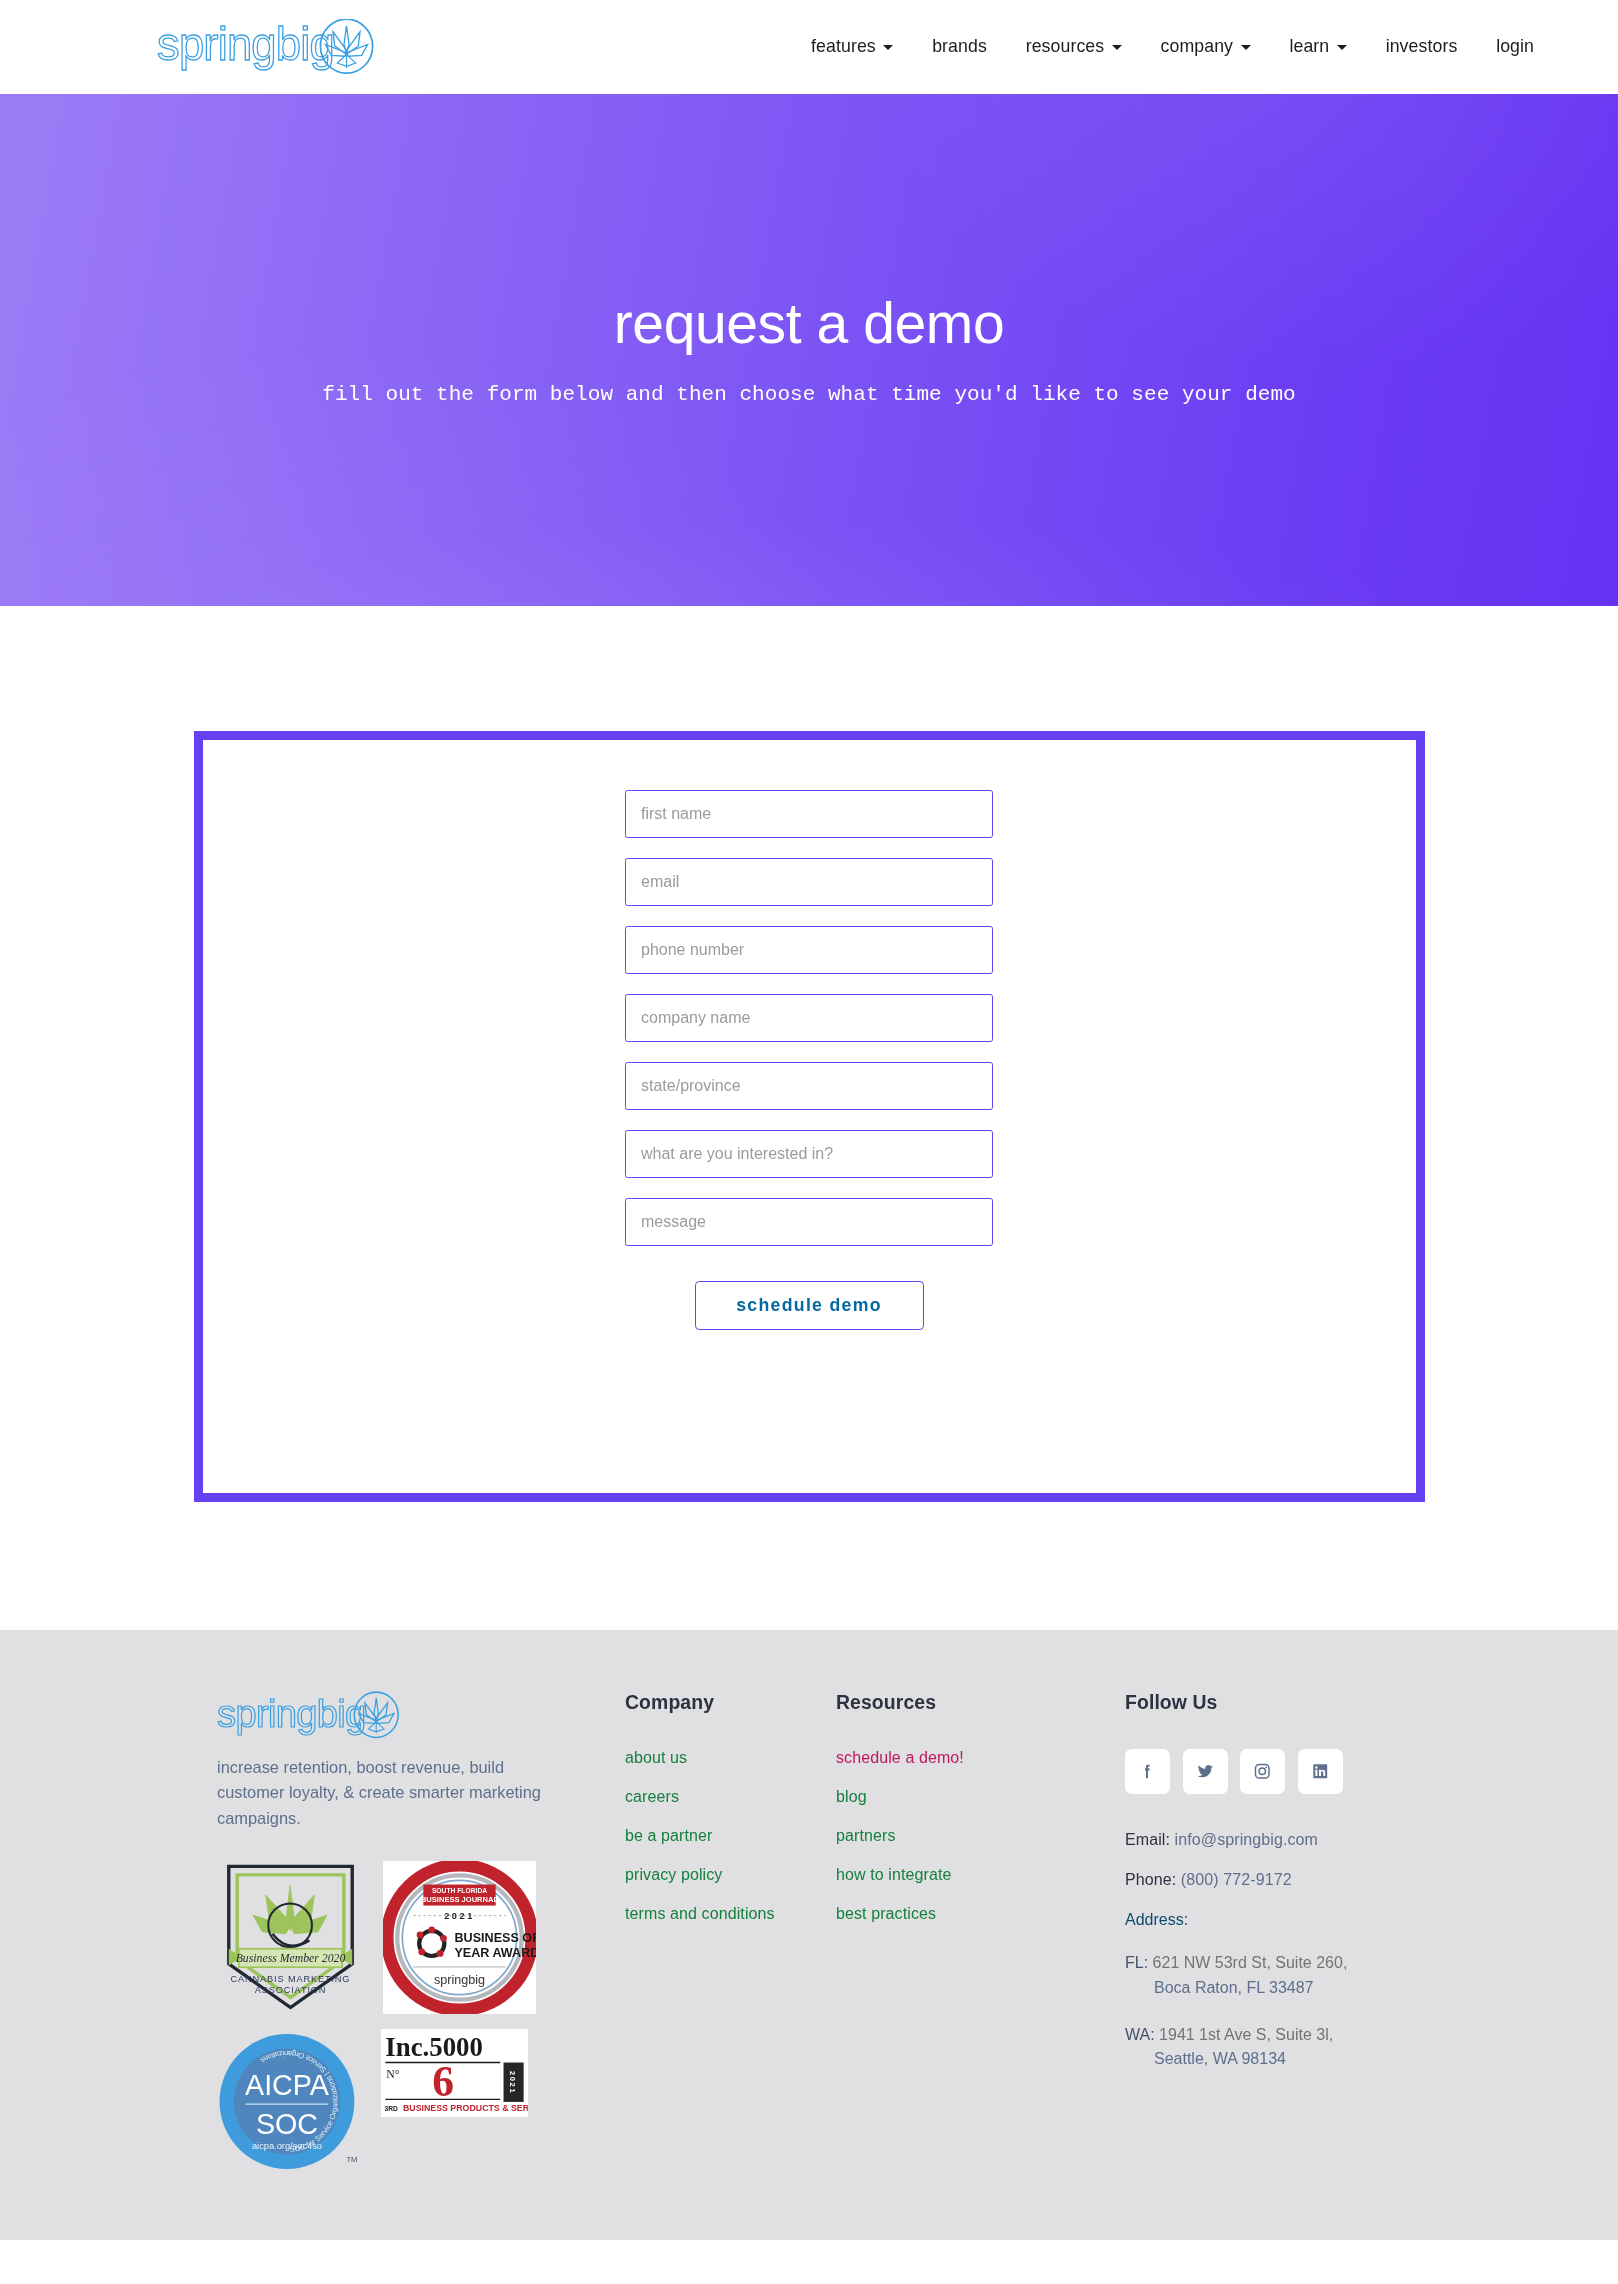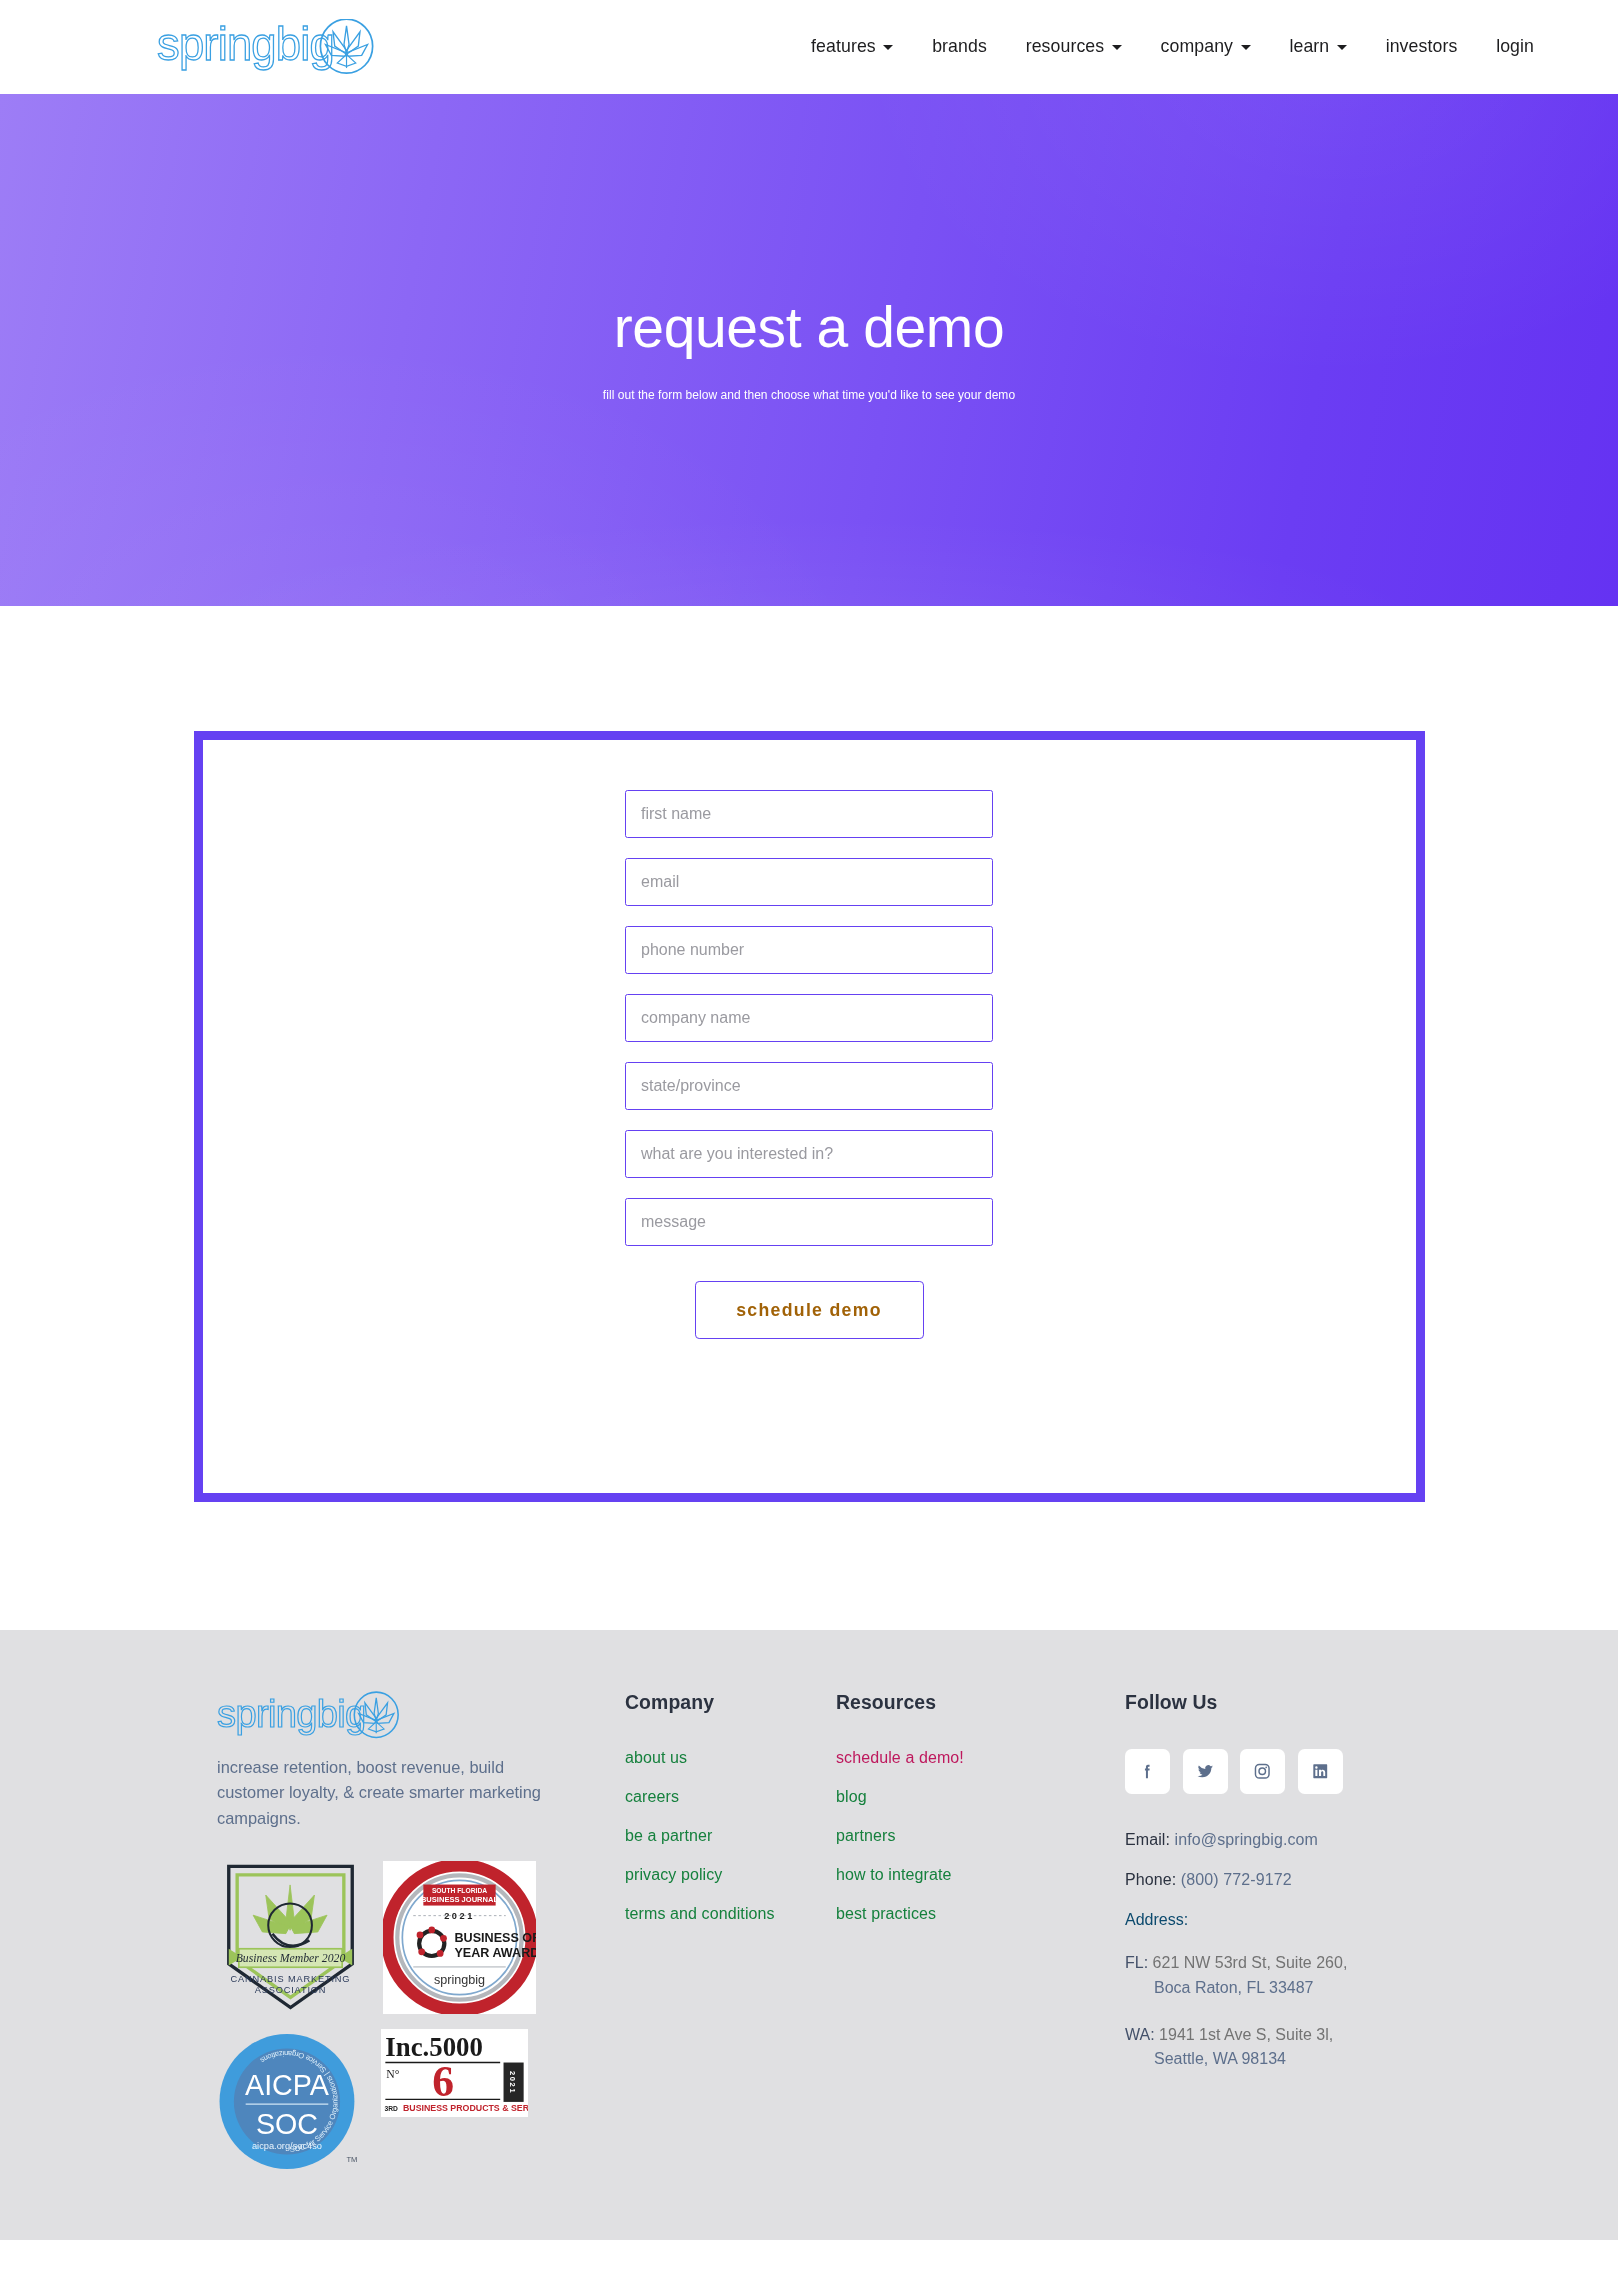--- a/index.html
+++ b/index.html
@@ -76,26 +76,27 @@
     font-size: 57px;
     font-weight: 400;
     color: #ffffff;
     letter-spacing: -0.4px;
     line-height: 1.05;
     margin-bottom: 30px;
     position: relative;
     z-index: 2;
   }
   .hero-sub {
-    font-size: 12px;
+    font-size: 21px;
     font-weight: 400;
     color: #ffffff;
     letter-spacing: 0.04px;
     position: relative;
     z-index: 2;
+    font-family: Liberation Mono, monospace;
   }
 
   
   .form-section {
     background: #ffffff;
     padding: 125px 0 128px;
     display: flex;
     justify-content: center;
   }
   .form-frame {
@@ -125,25 +126,25 @@
     outline: none;
     display: block;
   }
   .field::placeholder { color: #9a9aa0; opacity: 1; }
   .field-wrap { margin-bottom: 20px; }
   .field-wrap:nth-child(1) { margin-top: 8.4px; }
 
   .submit-row { display: flex; justify-content: center; margin-top: 15px; }
   .submit-btn {
     min-width: 229px;
-    height: 58px;
+    height: 49px;
     background: #ffffff;
     border: 0.8px solid #6541F2;
     border-radius: 4.2px;
-    color: #a16207;
+    color: #0369a1;
     font-family: "Liberation Sans", sans-serif;
     font-size: 17.7px;
     font-weight: 700;
     letter-spacing: 1.3px;
     cursor: pointer;
   }
 
   
   .site-footer {
     background: #E0E0E2;

